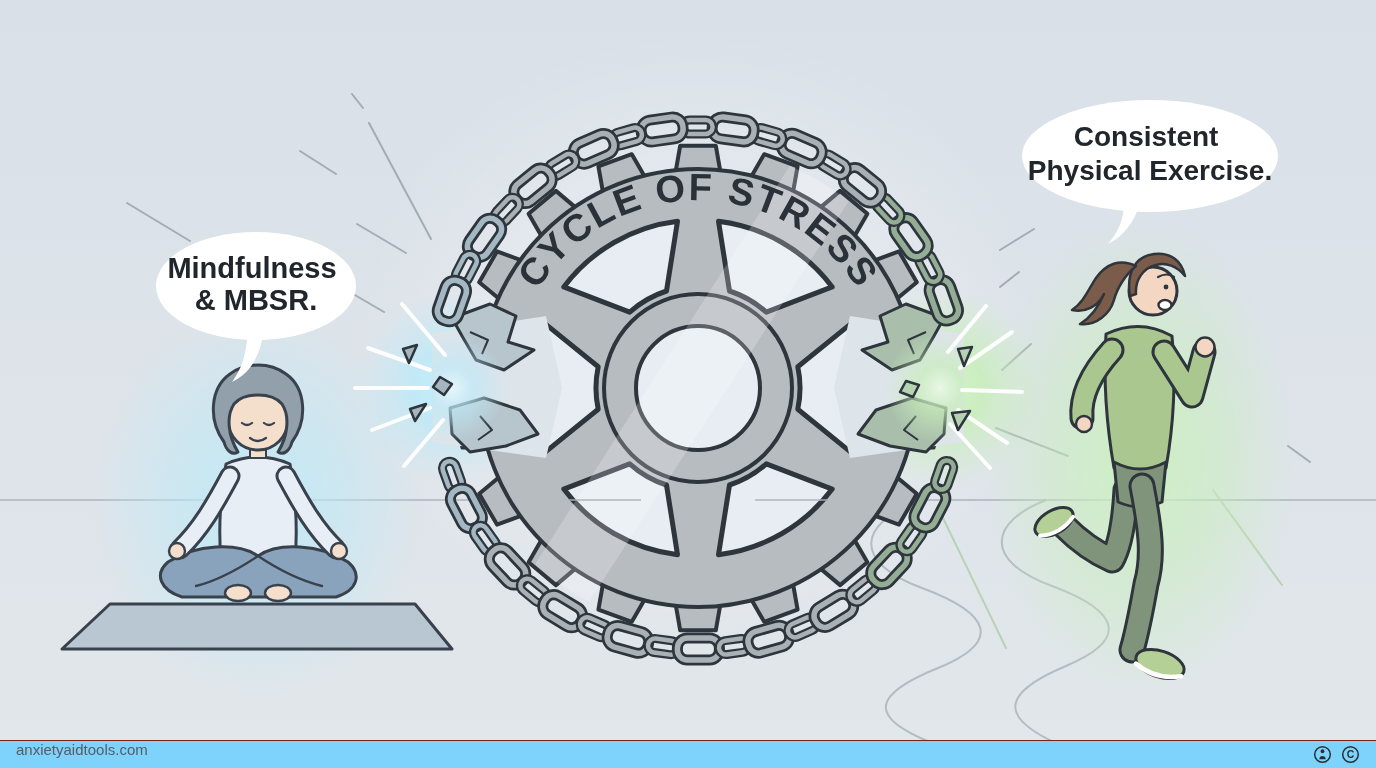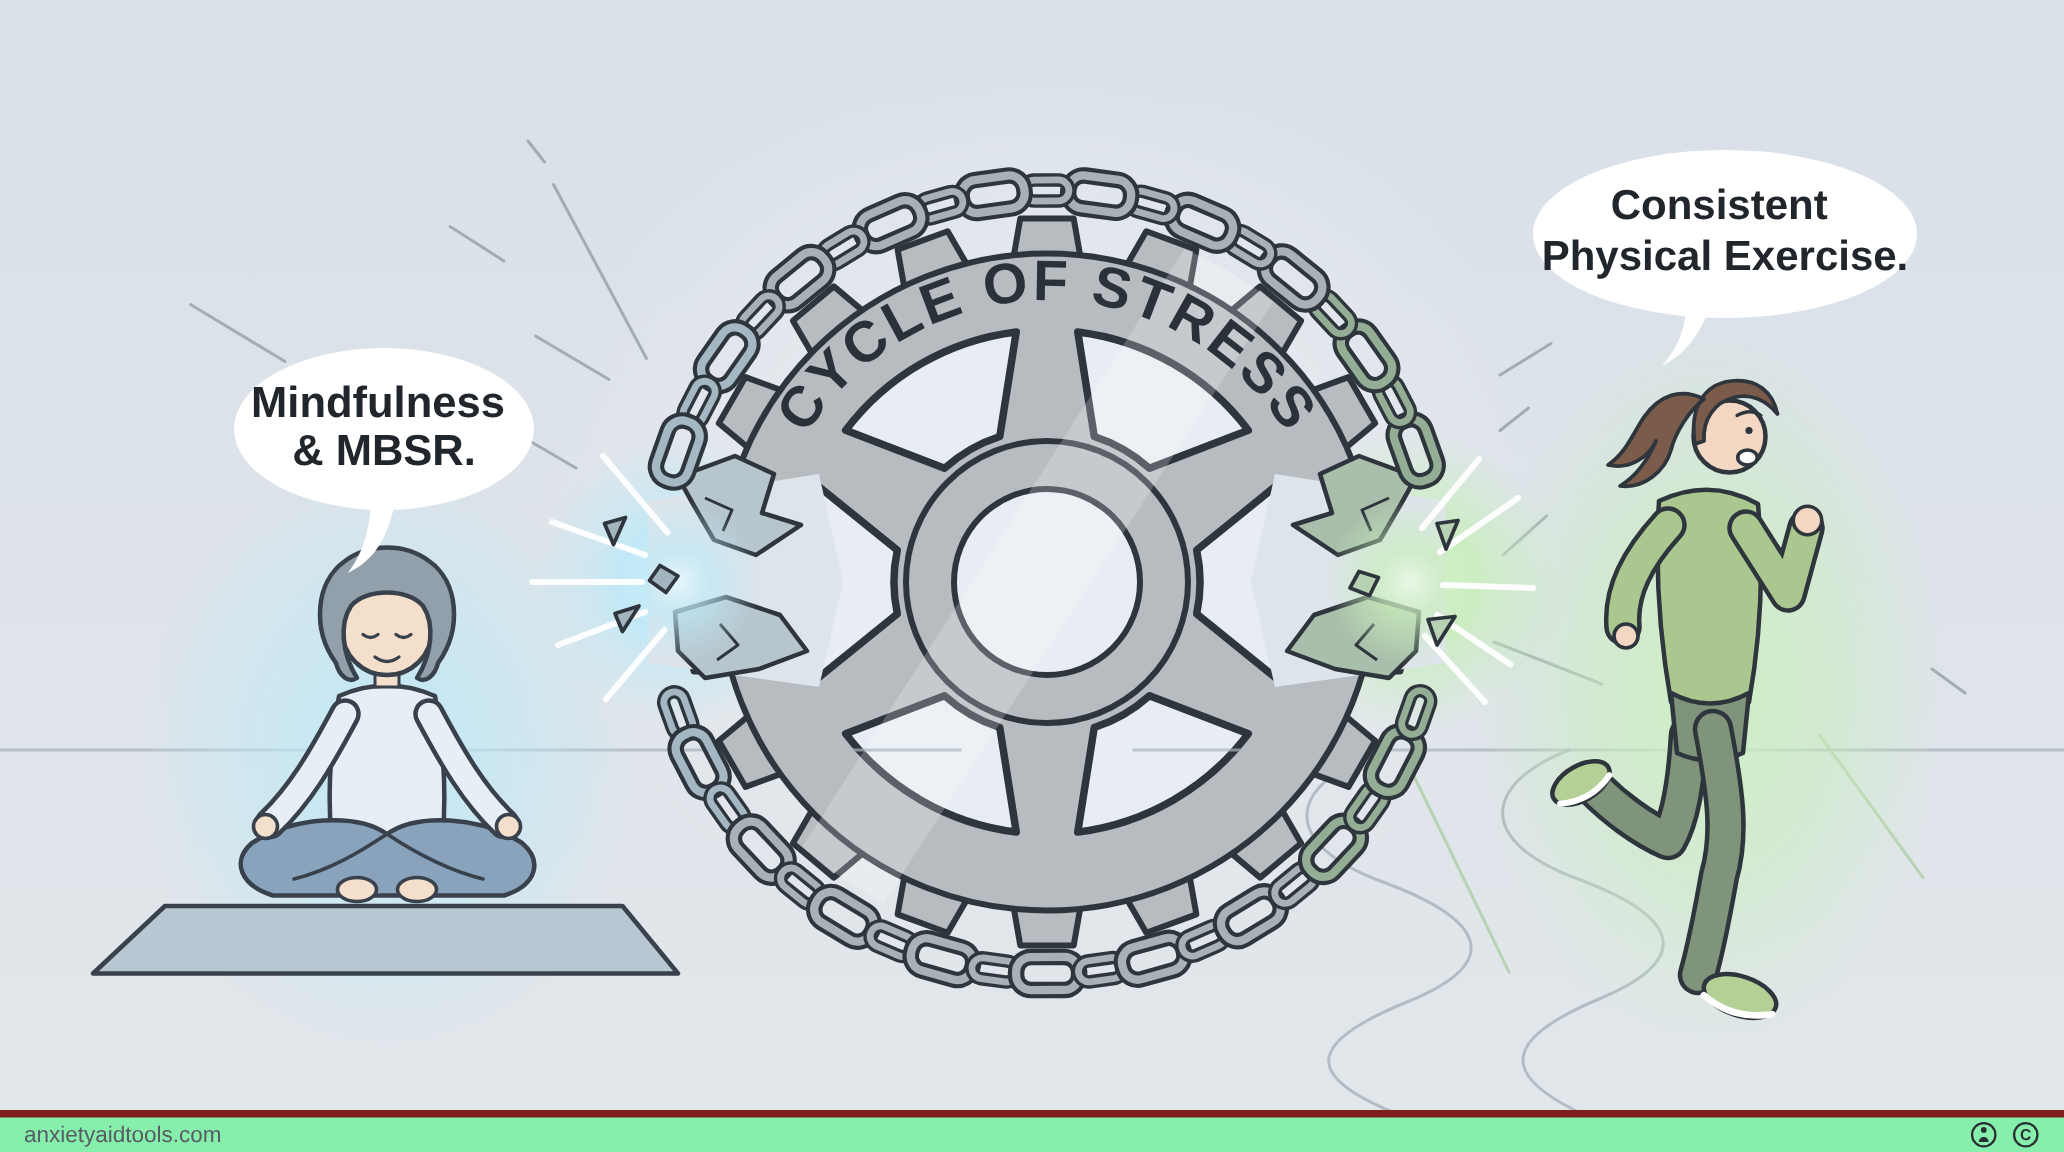--- a/index.html
+++ b/index.html
@@ -2,22 +2,22 @@
 <html><head>
 <meta charset="utf-8">
 <style>
   html,body{margin:0;padding:0}
   body{width:1376px;height:768px;overflow:hidden;background:#dde4ea;
        font-family:"Liberation Sans","DejaVu Sans",sans-serif}
   .stage{position:relative;width:1376px;height:768px}
   .stage > svg{position:absolute;left:0;top:0}
   .bubble-text{font-weight:bold;fill:#20262b;text-anchor:middle}
   .arc-label{font-weight:bold;fill:#2b3138;letter-spacing:2px;font-size:38px}
-  .footer{position:absolute;left:0;right:0;bottom:0;height:28px;background:#86efac;
-          border-top:5px solid #7f1d1d;display:flex;align-items:center;
+  .footer{position:absolute;left:0;right:0;bottom:0;height:28px;background:#7dd3fc;
+          border-top:1px solid #7f1d1d;display:flex;
           padding:0 16px;box-sizing:border-box}
   .site{font-size:15px;color:#575d63}
   .spacer{flex:1}
   .badges{display:flex;gap:9px;align-items:center}
 </style>
 </head>
 <body>
 
 <div class="stage">
 <svg width="1376" height="768" viewBox="0 0 1376 768">

